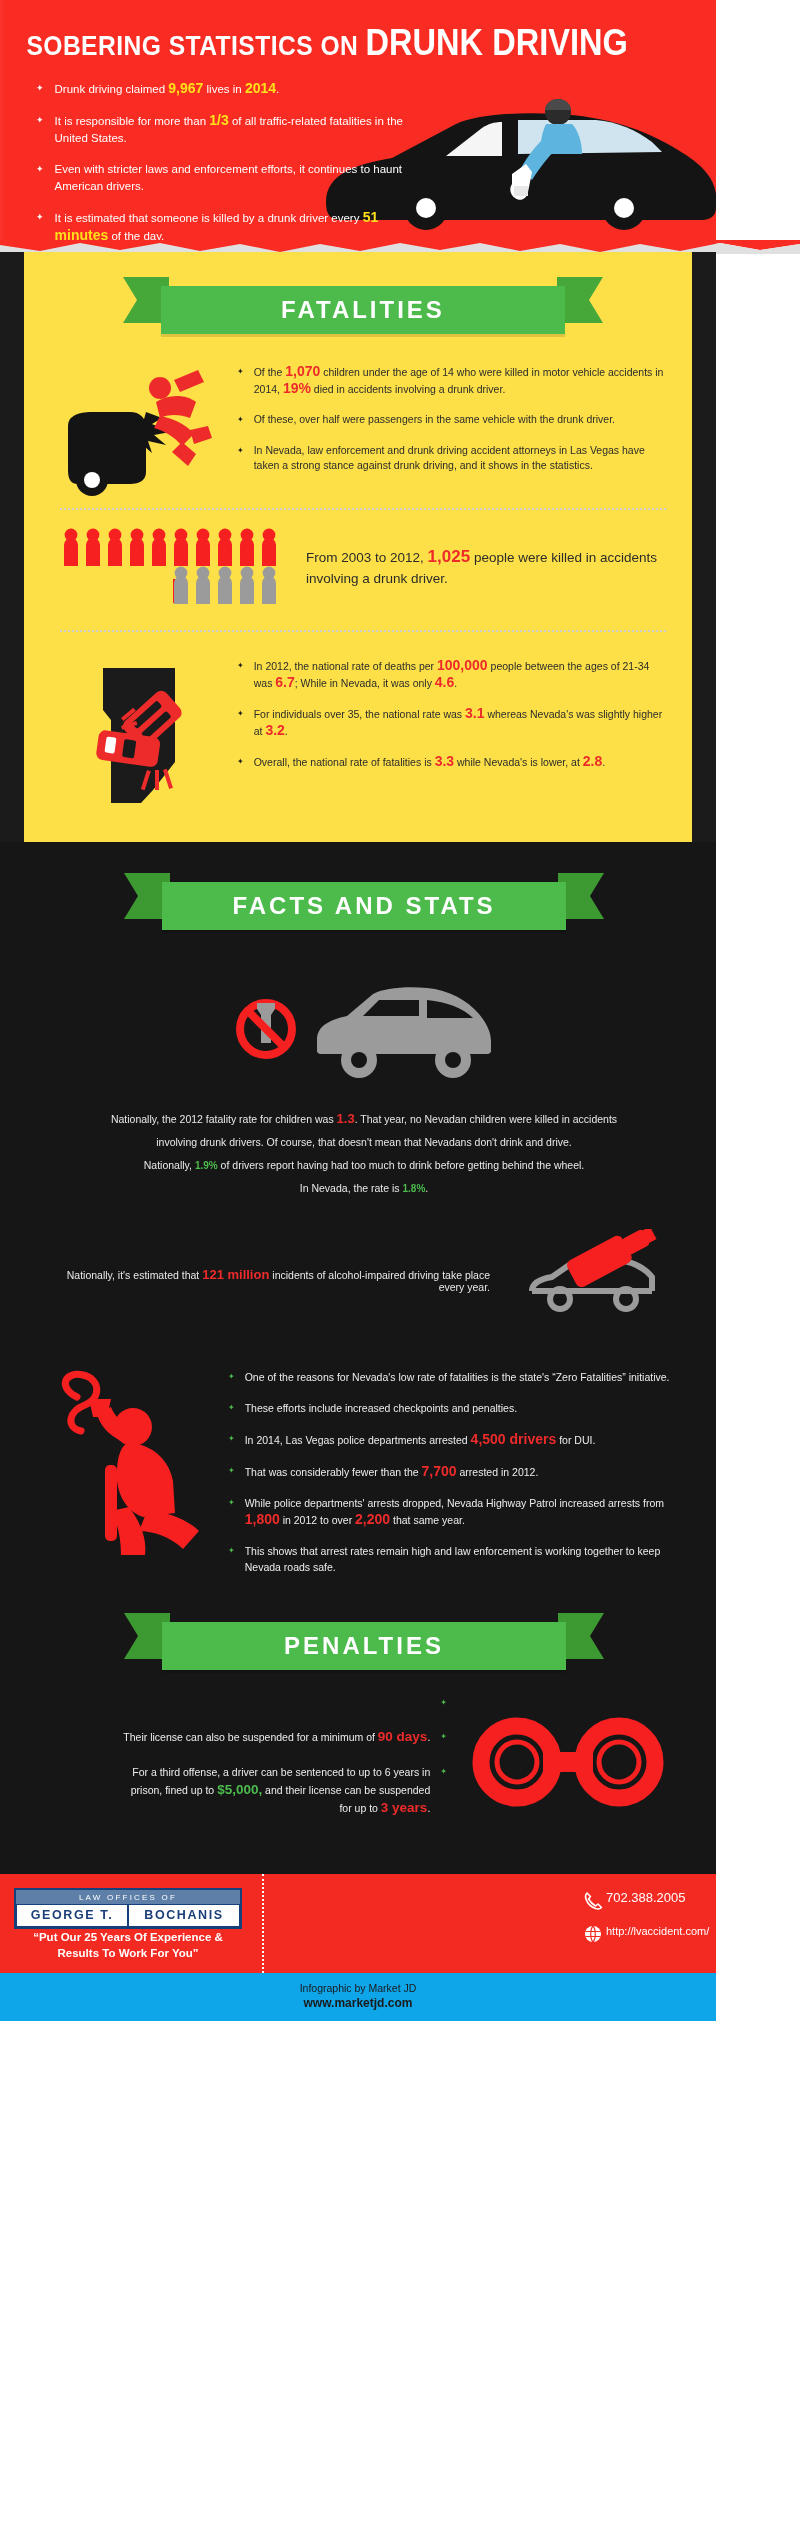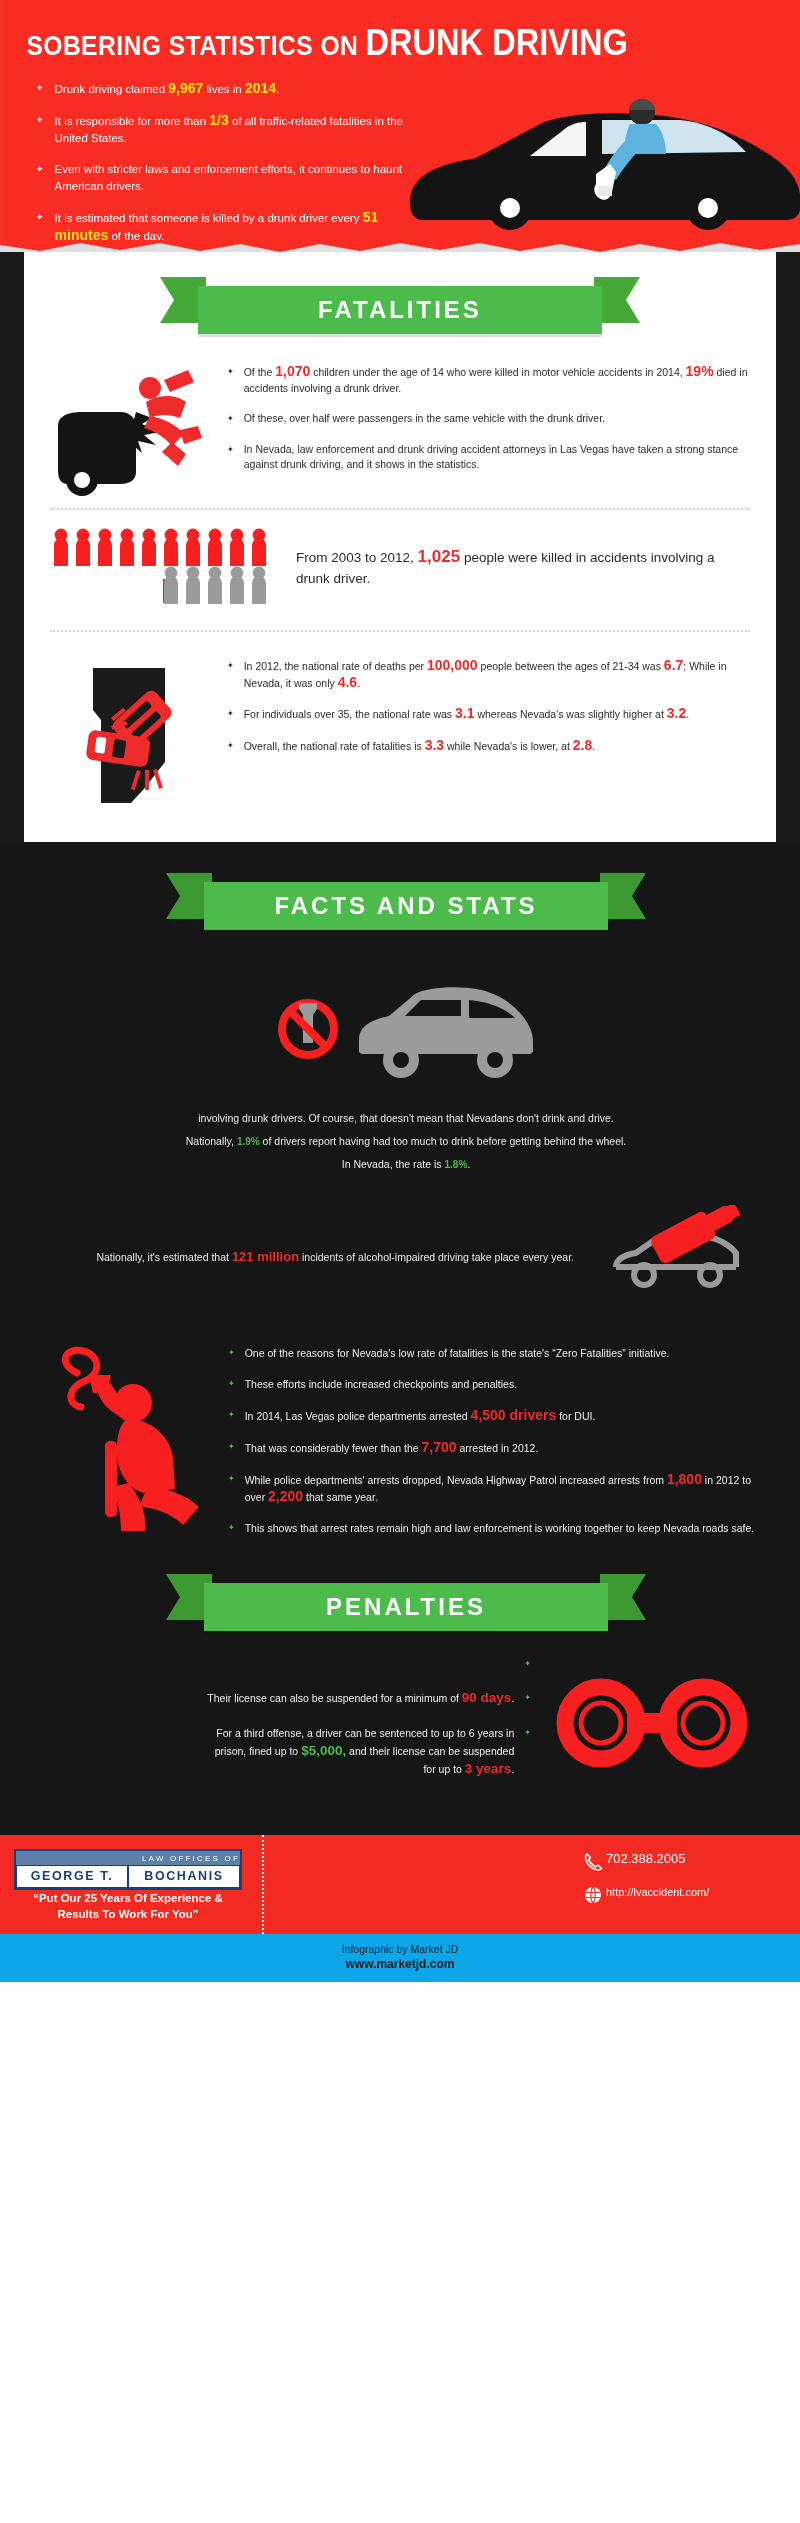--- a/index.html
+++ b/index.html
@@ -2,21 +2,21 @@
 <html><head>
 <meta charset="utf-8">
 <style>
   * { box-sizing: border-box; margin: 0; padding: 0; }
   body {
     width: 800px;
     font-family: "Liberation Sans", sans-serif;
     background: #ffffff;
     overflow-x: hidden;
   }
-  .page { width: 800px; position: relative; }
+  .page { width: 716px; position: relative; }
 
   
   .header {
     background: #f92c23;
     background-image: linear-gradient(90deg, rgba(255,255,255,0.035) 0px, rgba(255,255,255,0.035) 3px, transparent 3px, transparent 9px);
     position: relative;
     padding: 22px 0 30px 0;
     height: 240px;
     overflow: hidden;
   }
@@ -52,23 +52,23 @@
   
   .header-car { position: absolute; right: -10px; bottom: 6px; z-index: 1; }
 
   
   .light-wrap {
     background: #1b1b1b;
     padding: 0 0 0 0;
     position: relative;
   }
   .light-inner {
-    background: #ffffff;
+    background: #fde047;
     margin: 0 24px;
-    padding: 34px 0 28px 0;
+    padding: 34px 0 28px 10px;
     position: relative;
   }
 
   
   .ribbon {
     position: relative;
     width: 404px;
     margin: 0 auto 0 auto;
     height: 48px;
   }
@@ -149,21 +149,21 @@
   .pen-item .dia { color: #4cbb4c; font-size: 8px; margin-left: 10px; line-height: 17px; order: 2; flex: 0 0 auto; }
   .pen-item .pt { order: 1; max-width: 310px; }
   .pen-text .red { font-size: 13.5px; }
   .pen-text .green { font-size: 13.5px; }
   .pen-art { flex: 0 0 235px; display: flex; justify-content: center; padding-top: 6px; }
 
   
   .footer { background: #f22a22; display: flex; position: relative; padding: 0; }
   .foot-left { flex: 0 0 248px; padding: 14px 10px 12px 14px; }
   .logo-box { border: 2px solid #16407a; background: #ffffff; padding: 0; width: 228px; }
-  .logo-top { background: #5d7fa8; color: #ffffff; font-size: 8px; letter-spacing: 2.2px; text-align: right; padding: 3px 0 2px 0; font-weight: normal;}
+  .logo-top { background: #5d7fa8; color: #ffffff; font-size: 8px; letter-spacing: 2.2px; text-align: center; padding: 3px 0 2px 0; font-weight: normal;}
   .logo-bot { display: flex; }
   .logo-bot > div {
     flex: 1; text-align: center; color: #1b3f78; font-weight: bold; font-size: 12.5px; letter-spacing: 1.6px;
     padding: 3px 0 4px 0; border: 1.5px solid #16407a; background: #fff;
   }
   .foot-tag { color: #ffffff; font-weight: bold; font-size: 11.5px; text-align: center; line-height: 16px; width: 228px;}
   .foot-divider {
     position: absolute; left: 262px; top: 0; bottom: 0; width: 0;
     border-left: 2px dotted #ffffff;
   }
@@ -434,20 +434,21 @@
         <circle cx="52" cy="86" r="18" fill="#9b9b9b"></circle>
         <circle cx="52" cy="86" r="8" fill="#161616"></circle>
         <circle cx="146" cy="86" r="18" fill="#9b9b9b"></circle>
         <circle cx="146" cy="86" r="8" fill="#161616"></circle>
         <path d="M72 26 L112 26 L112 42 L56 42Z" fill="#161616"></path>
         <path d="M120 26 C140 28 156 34 166 44 L120 44Z" fill="#161616"></path>
       </svg>
     </div>
 
     <div>
+      <div class="para"><span>Nationally, the 2012 fatality rate for children was </span><span class="red">1.3</span><span>. That year, no Nevadan children were killed in accidents</span></div>
       <div class="para">involving drunk drivers. Of course, that doesn't mean that Nevadans don't drink and drive.</div>
       <div class="para"><span>Nationally, </span><span class="green">1.9%</span><span> of drivers report having had too much to drink before getting behind the wheel.</span></div>
       <div class="para"><span>In Nevada, the rate is </span><span class="green">1.8%</span><span>.</span></div>
     </div>
 
     <div class="mill-row">
       <div class="mill-txt"><span>Nationally, it's estimated that </span><span class="red">121 million</span><span> incidents of alcohol-impaired driving take place every year.</span></div>
       <div class="mill-art">
         <svg width="150" height="100" viewBox="0 0 150 100">
 

